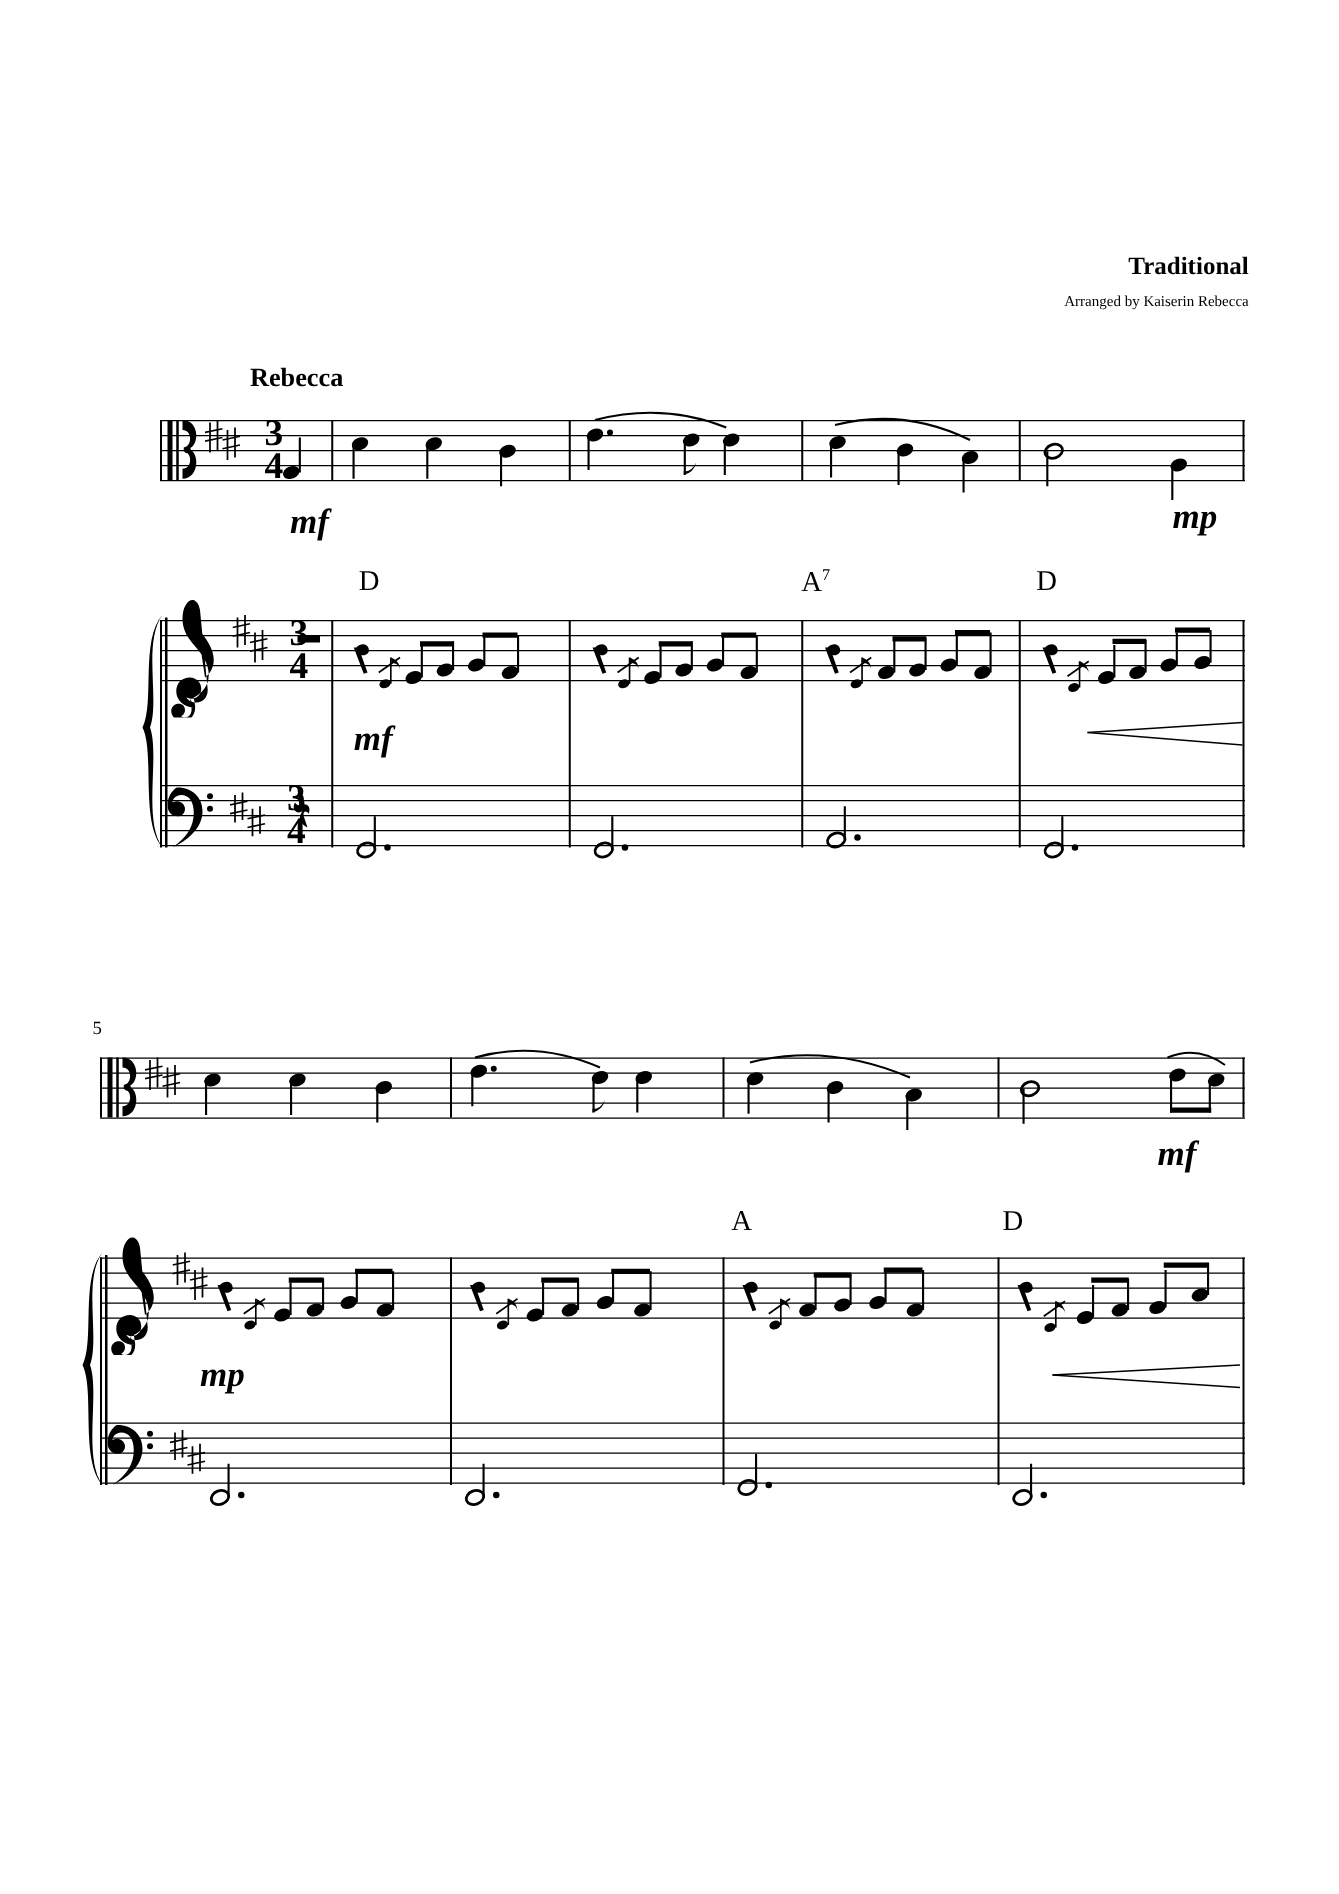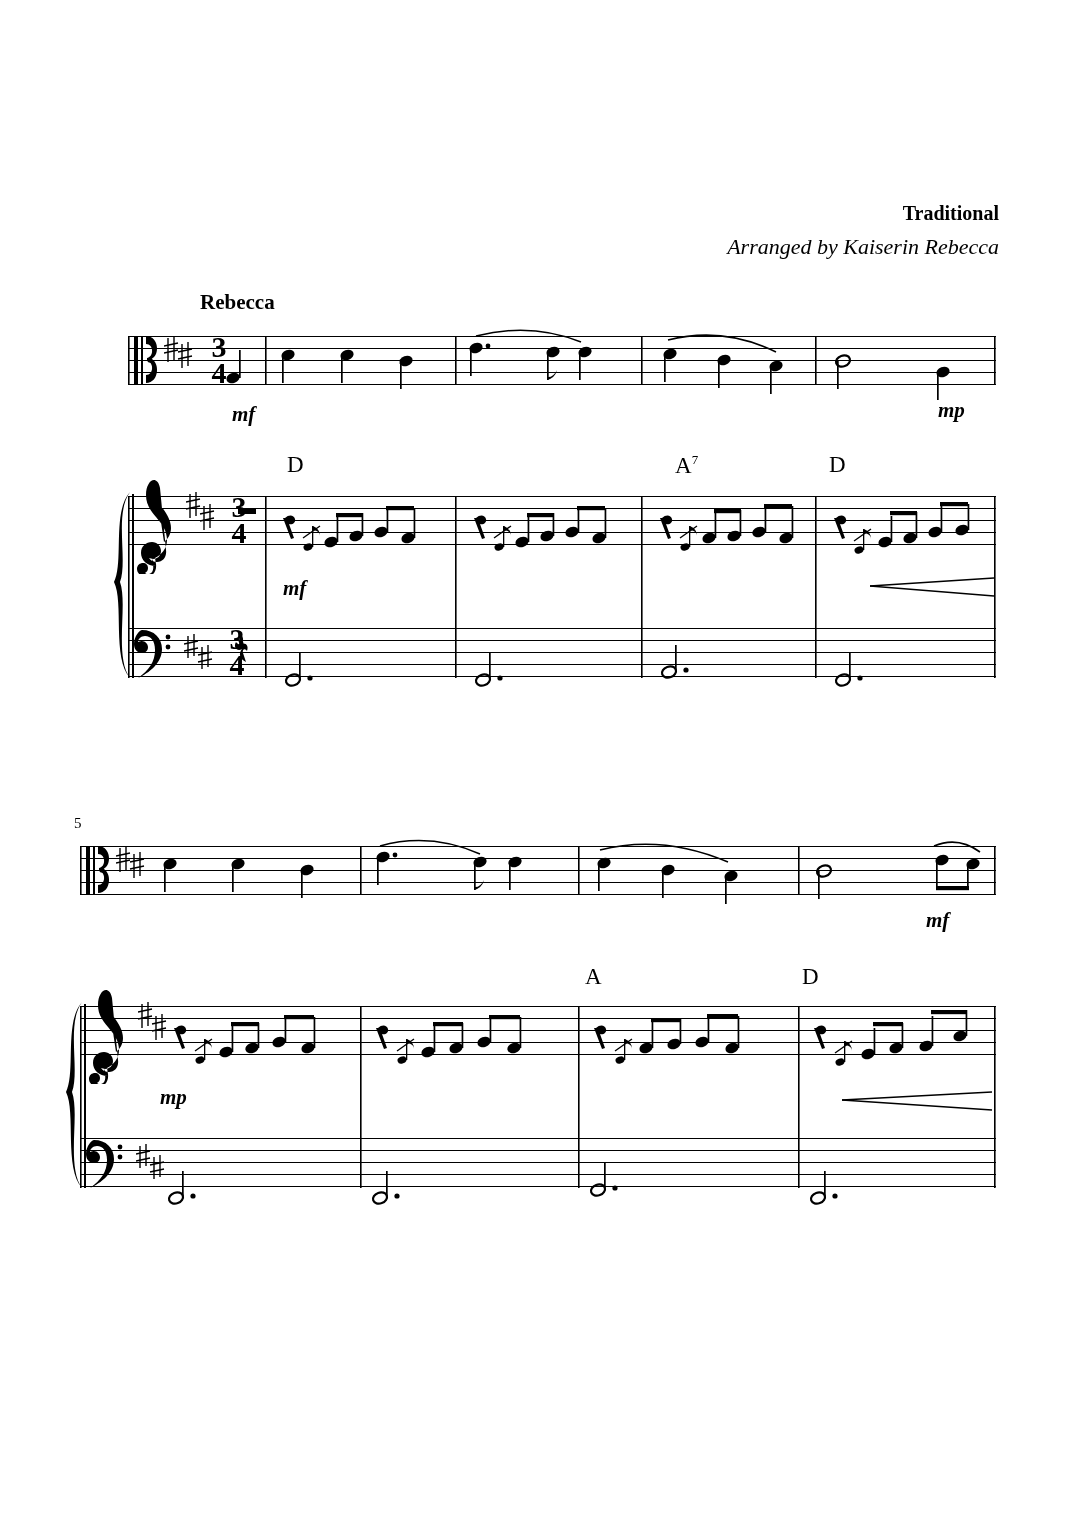--- a/index.html
+++ b/index.html
@@ -36,22 +36,21 @@
     top: 202px;
     right: 72px;
     font-size: 20px;
     font-weight: bold;
     text-align: right;
   }
   .arranger {
     position: absolute;
     top: 234px;
     right: 72px;
-    font-size: 22px;
-    font-style: italic;
+    font-size: 12px;
   }
   .tempo-text {
     position: absolute;
     font-size: 21px;
     font-weight: bold;
   }
   .measure-number {
     position: absolute;
     font-size: 15px;
   }
@@ -68,21 +67,21 @@
     position: absolute;
     left: 0;
     height: 1px;
     background: #000;
   }
   .dyn {
     position: absolute;
     font-style: italic;
     font-weight: bold;
     font-family: "Liberation Serif", serif;
-    font-size: 21px;
+    font-size: 28px;
   }
   .chord {
     position: absolute;
     font-size: 23px;
     font-family: "Liberation Serif", serif;
   }
   .chord sup {
     font-size: 13px;
   }
   .svgoverlay {
@@ -262,21 +261,21 @@
           <line x1="14" y1="38" x2="28" y2="35"></line>
       </g>
     </svg>
 
     <div class="timesig" style="left:224px; top:626px; width:26px;">
       <div>3</div>
       <div>4</div>
     </div>
 
     <div class="chord" style="left:287px; top:452px;"><span>D</span></div>
-    <div class="chord" style="left:641px; top:452px;margin-left:34px;"><span>A</span><sup>7</sup></div>
+    <div class="chord" style="left:641px; top:452px;"><span>A</span><sup>7</sup></div>
     <div class="chord" style="left:829px; top:452px;"><span>D</span></div>
 
     <svg class="svgoverlay" width="900" height="230" style="left:128px; top:480px;">
 
       <rect x="0" y="16" width="1.6" height="182" fill="#000"></rect>
       <rect x="137" y="16" width="1.6" height="182" fill="#000"></rect>
       <rect x="327" y="16" width="1.6" height="182" fill="#000"></rect>
       <rect x="513" y="16" width="1.6" height="182" fill="#000"></rect>
       <rect x="687" y="16" width="1.6" height="182" fill="#000"></rect>
       <rect x="866" y="16" width="1.6" height="182" fill="#000"></rect>

